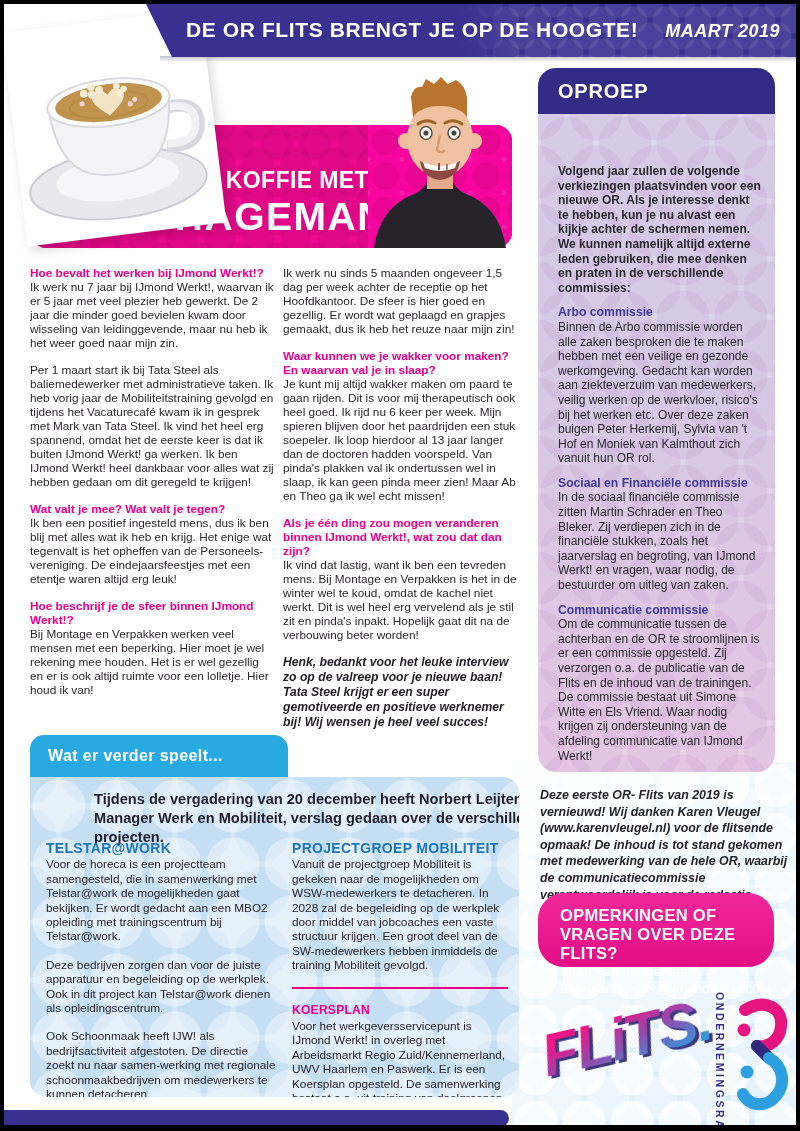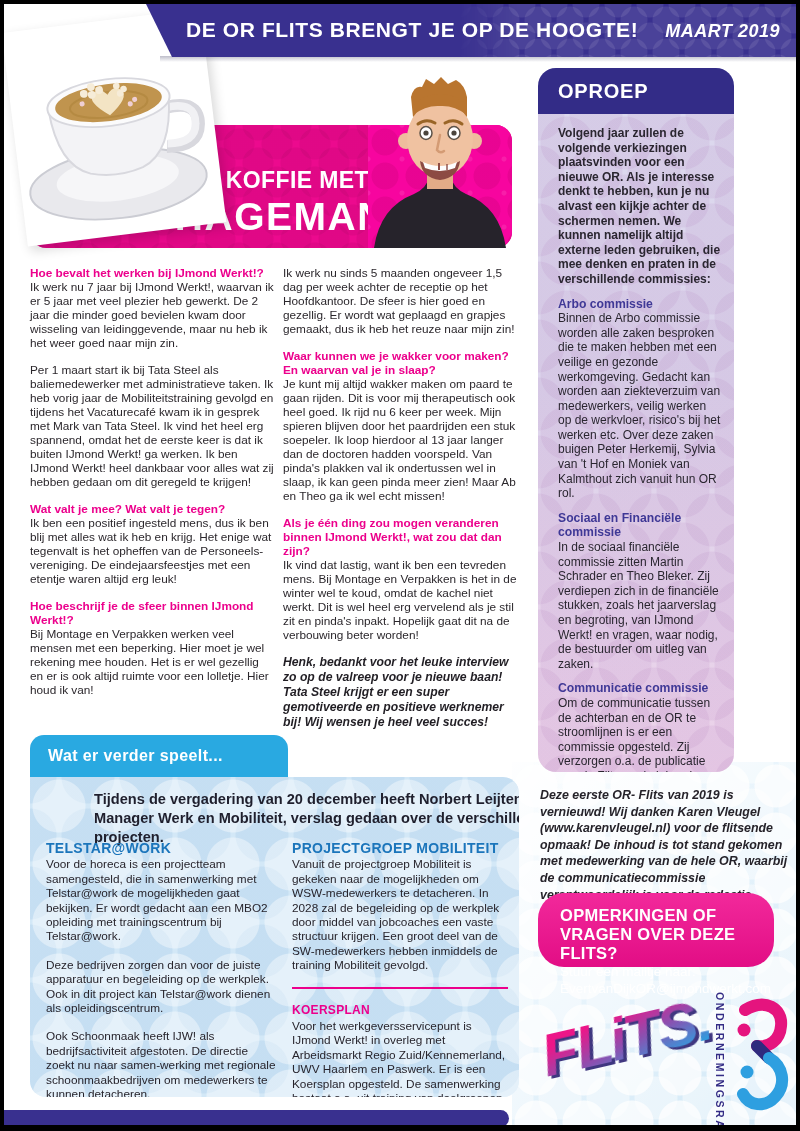--- a/index.html
+++ b/index.html
@@ -47,30 +47,30 @@
   
   .qa{position:absolute;top:266px;font-size:11.8px;line-height:14px;color:#2b272c;z-index:2;}
   .col1{left:30px;width:245px;}
   .col2{left:283px;width:239px;}
   .qa p{margin:0 0 13px;}
   .qa .q{color:#ec008c;font-weight:bold;margin:0;}
   .qa .q span{display:block;}
   .qa .closing{font-weight:bold;font-style:italic;font-size:12.2px;line-height:15px;color:#211e24;}
 
   
-  .oproep{position:absolute;left:538px;top:68px;width:196px;height:704px;border-radius:18px;overflow:hidden;z-index:3;
+  .oproep{position:absolute;left:538px;top:68px;width:237px;height:704px;border-radius:18px;overflow:hidden;z-index:3;
           background:linear-gradient(180deg,#dcd9ee 0%,#dcd5ec 45%,#ecd2e9 100%);}
   .oproep::before{content:"";position:absolute;inset:46px 0 0 0;
           background-image:
             radial-gradient(circle,rgba(168,110,180,.12) 0 26px,rgba(168,110,180,0) 27px),
             radial-gradient(circle,rgba(168,110,180,.12) 0 26px,rgba(168,110,180,0) 27px);
           background-size:58px 58px;background-position:0 0,29px 29px;}
   .oproep-header{position:relative;height:46px;background:#332c87;color:#fff;display:flex;align-items:center;
           padding-left:20px;font-size:20px;font-weight:bold;letter-spacing:.8px;}
-  .oproep-body{position:relative;padding:12px 13px 0 20px;font-size:12px;line-height:14.6px;color:#2a2630;}
+  .oproep-body{position:relative;padding:12px 13px 0 20px;font-size:12px;line-height:14.6px;color:#2a2630;margin-top:38px;}
   .oproep-body p{margin:0 0 10px;}
   .oproep-body .intro{font-weight:bold;}
   .oproep-body h4{margin:0;font-size:12.2px;font-weight:bold;color:#3f3896;}
 
   
   .verder-header{position:absolute;left:30px;top:735px;width:258px;height:42px;background:#29a9e1;
           border-radius:14px 14px 0 0;color:#fff;font-size:16px;font-weight:bold;letter-spacing:.4px;
           line-height:42px;padding-left:18px;box-sizing:border-box;z-index:4;}
   .verder-body{position:absolute;left:30px;top:777px;width:489px;height:320px;background:#d3e8f7;
           border-radius:0 16px 16px 16px;z-index:3;overflow:hidden;}

